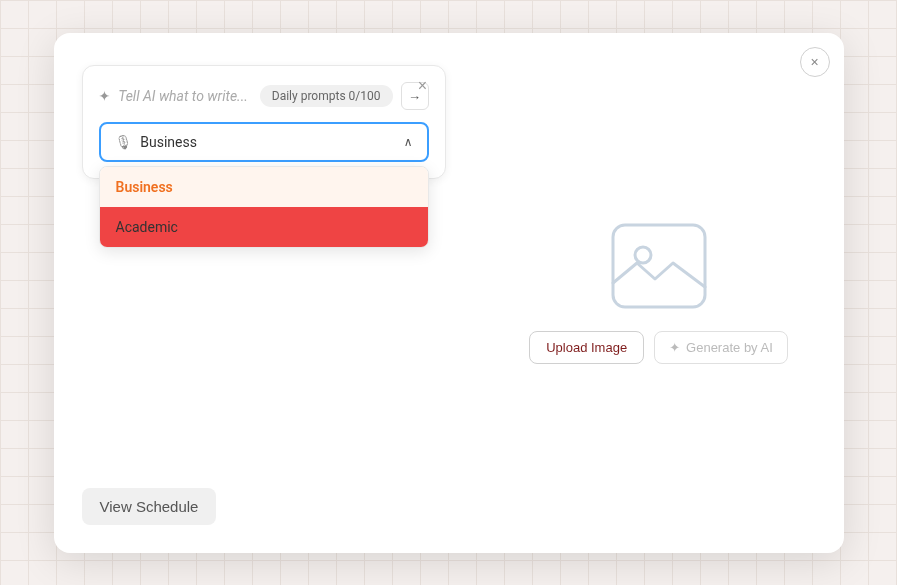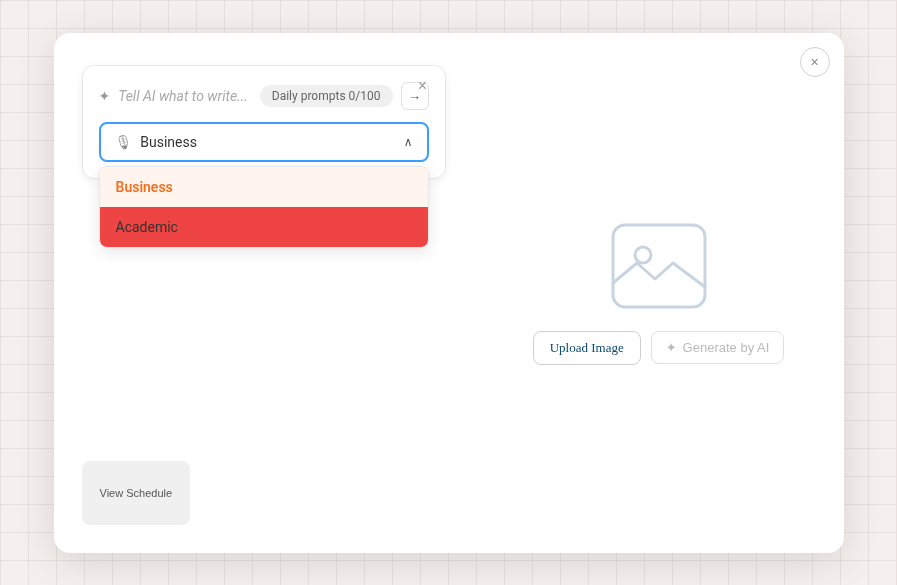--- a/index.html
+++ b/index.html
@@ -196,22 +196,22 @@
     }
 
     
     .view-schedule-btn {
       position: absolute;
       bottom: 28px;
       left: 28px;
       background: #f0f0f0;
       border: none;
       border-radius: 8px;
-      padding: 26px 18px;
-      font-size: 11px;
+      padding: 10px 18px;
+      font-size: 15px;
       color: #555;
       cursor: pointer;
       font-weight: 500;
     }
 
     
     .right-panel {
       flex: 1;
       display: flex;
       flex-direction: column;
@@ -234,24 +234,23 @@
       gap: 10px;
       align-items: center;
     }
 
     .upload-image-btn {
       background: #fff;
       border: 1px solid #d0d0d0;
       border-radius: 8px;
       padding: 8px 16px;
       font-size: 13px;
-      color: #0c4a6e;
+      color: #7f1d1d;
       cursor: pointer;
       font-weight: 500;
-      font-family: Liberation Serif, serif;
     }
 
     .generate-ai-btn {
       background: #fff;
       border: 1px solid #e0e0e0;
       border-radius: 8px;
       padding: 8px 14px;
       font-size: 13px;
       color: #bbb;
       cursor: pointer;

